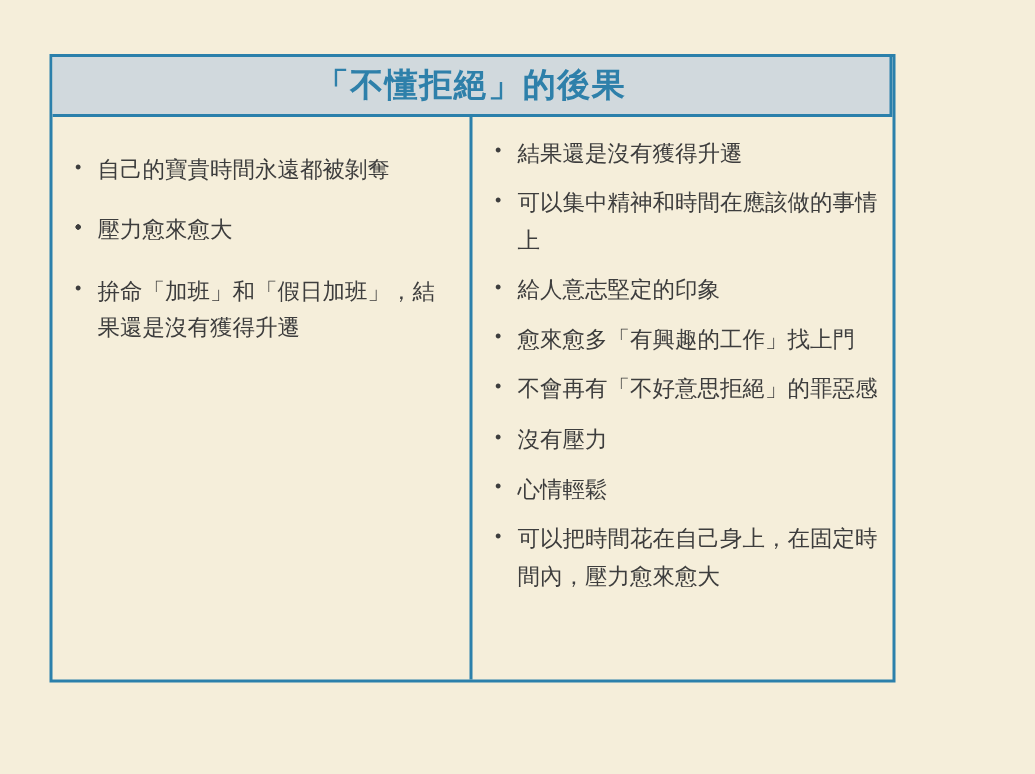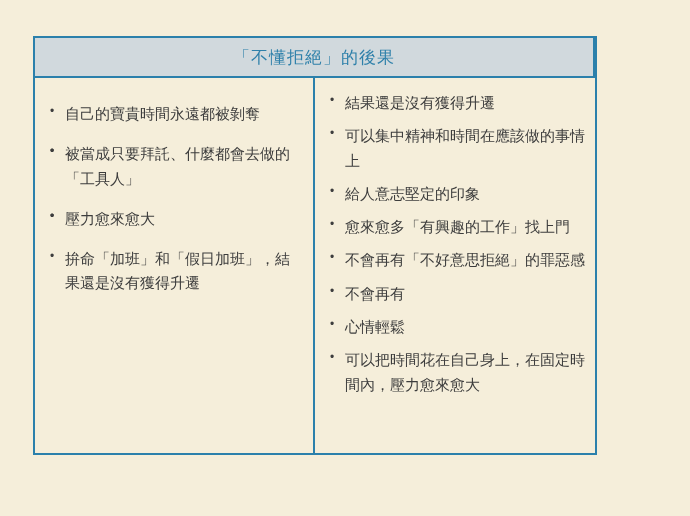--- a/index.html
+++ b/index.html
@@ -31,22 +31,22 @@
     flex: 0 0 38px;
     background: #D1D9DD;
     border-bottom: 2px solid #2B80AB;
   }
   .head-cell {
     flex: 1 1 50%;
     display: flex;
     align-items: center;
     justify-content: center;
     color: #2E80AA;
-    font-weight: normal;
-    font-size: 17px;
+    font-weight: bold;
+    font-size: 22px;
     letter-spacing: 1px;
   }
   .head-cell.left {
     border-right: 2px solid #2B80AB;
   }
   .body-row {
     display: flex;
     flex: 1 1 auto;
   }
   .body-cell {
@@ -90,34 +90,34 @@
   <div class="head-row">
     <div class="head-cell left">「不懂拒絕」的後果</div>
   </div>
 
   <div class="body-row">
 
     <div class="body-cell left">
       <ul class="bullet-list">
         <li class="list-item"><span class="bullet">•</span><span>自己的寶貴時間永遠都被剝奪</span></li>
         <li class="list-item"><span class="bullet">•</span></li>
-        <li class="list-item"><span class="bullet">•</span><span>被當成只要拜託、什麼都會去做的「工具人」</span></li>
+        <li class="list-item"><span class="bullet">•</span></li>
         <li class="list-item"><span class="bullet">•</span></li>
         <li class="list-item"><span class="bullet">•</span><span>壓力愈來愈大</span></li>
         <li class="list-item"><span class="bullet">•</span><span>拚命「加班」和「假日加班」，結果還是沒有獲得升遷</span></li>
       </ul>
     </div>
 
     <div class="body-cell">
       <ul class="bullet-list">
         <li class="list-item"><span class="bullet">•</span><span>結果還是沒有獲得升遷</span></li>
         <li class="list-item"><span class="bullet">•</span><span>可以集中精神和時間在應該做的事情上</span></li>
         <li class="list-item"><span class="bullet">•</span><span>給人意志堅定的印象</span></li>
         <li class="list-item"><span class="bullet">•</span><span>愈來愈多「有興趣的工作」找上門</span></li>
         <li class="list-item"><span class="bullet">•</span><span>不會再有「不好意思拒絕」的罪惡感</span></li>
-        <li class="list-item"><span class="bullet">•</span><span>不會再有</span></li>
+        <li class="list-item"><span class="bullet">•</span><span>沒有壓力</span></li>
         <li class="list-item"><span class="bullet">•</span><span>心情輕鬆</span></li>
         <li class="list-item"><span class="bullet">•</span><span>可以把時間花在自己身上，在固定時間內，壓力愈來愈大</span></li>
       </ul>
     </div>
 
   </div>
 </div>
 
 </body></html>

